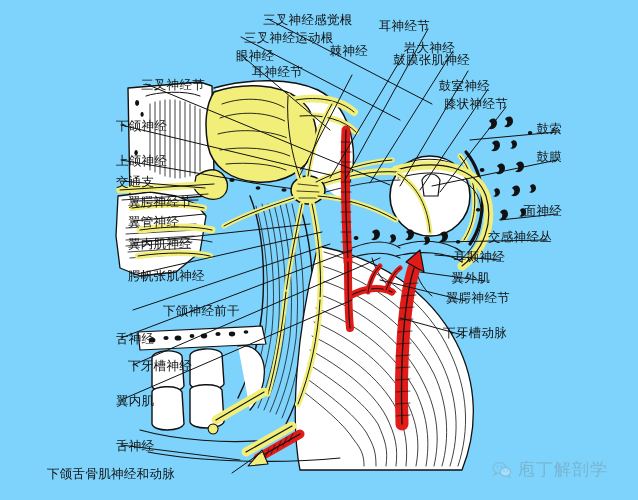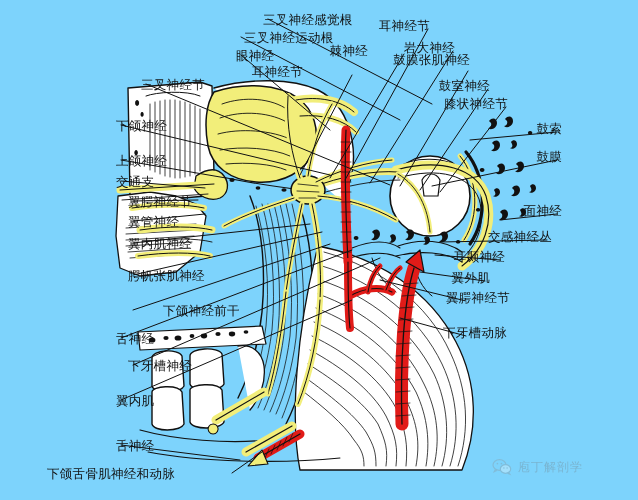--- a/index.html
+++ b/index.html
@@ -35,21 +35,21 @@
     position: absolute;
     left: 492px;
     top: 458px;
     display: flex;
     align-items: center;
     gap: 6px;
     opacity: 0.30;
   }
   .wm-text {
     font-family: "DejaVu Sans", "Liberation Sans", sans-serif;
-    font-size: 12px;
+    font-size: 17px;
     color: #6f6f6f;
     letter-spacing: 1px;
   }
 </style>
 </head>
 <body>
 
 <div id="page">
 
   <svg id="artwork" viewBox="0 0 638 500">

